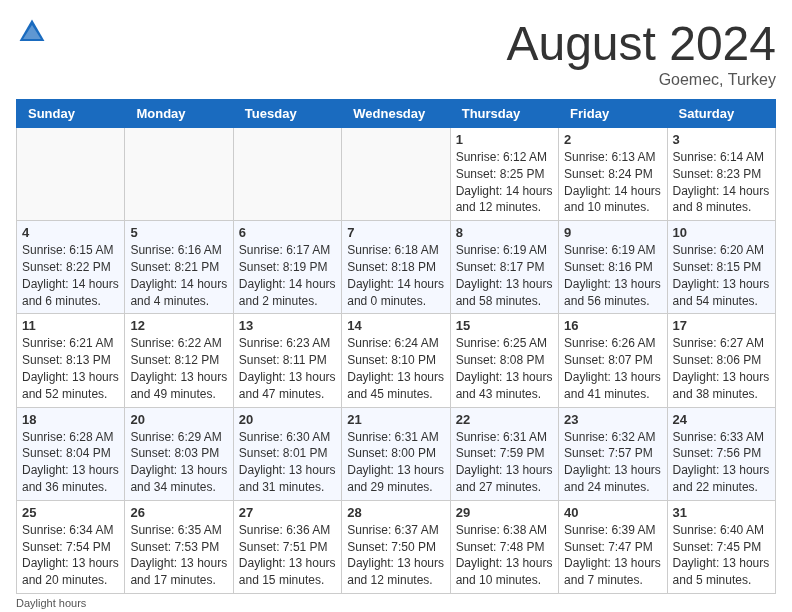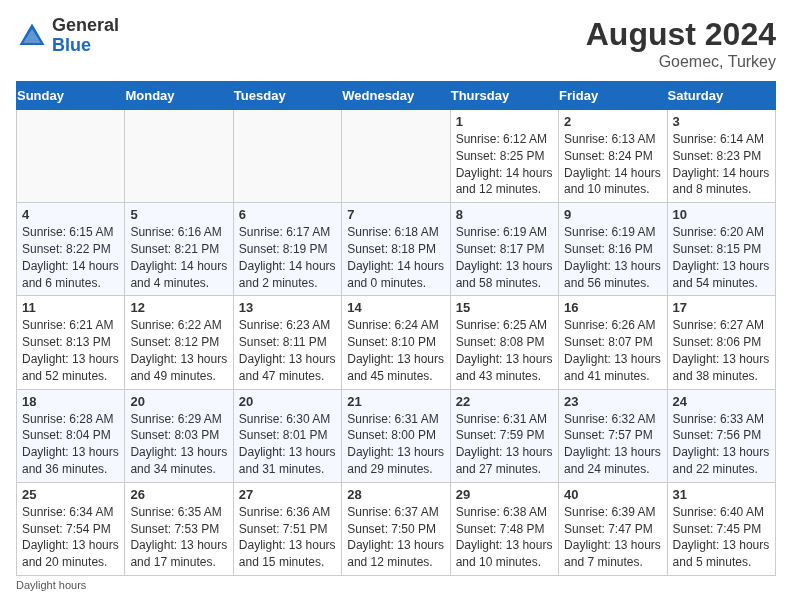--- a/index.html
+++ b/index.html
@@ -37,39 +37,39 @@
       color: #1a6bbf;
     }
     .logo-icon {
       width: 32px;
       height: 32px;
     }
     .title-block {
       text-align: right;
     }
     .calendar-title {
-      font-size: 32px;
-      font-weight: 700;
+      font-size: 48px;
+      font-weight: 400;
       color: #333;
     }
     .calendar-subtitle {
       font-size: 16px;
       color: #555;
     }
     table {
       width: 100%;
       border-collapse: collapse;
       table-layout: fixed;
     }
     th {
       background-color: #1a6bbf;
       color: #fff;
       font-size: 13px;
       font-weight: bold;
-      padding: 6px 0;
+      padding: 6px 11px;
       text-align: left;
       border: 1px solid #1a6bbf;
     }
     td {
       vertical-align: top;
       border: 1px solid #ccc;
       padding: 4px 5px;
       font-size: 10.5px;
       color: #333;
       background: #fff;
@@ -103,24 +103,20 @@
   </style>
 </head>
 <body>
 
 <div class="header">
   <div class="logo">
     <svg class="logo-icon" viewBox="0 0 36 36">
       <polygon points="18,4 32,28 4,28" fill="#1a6bbf"></polygon>
       <polygon points="18,10 28,26 8,26" fill="#fff" opacity="0.3"></polygon>
     </svg>
-    <div class="logo-text">
-      <span class="logo-general">General</span>
-      <span class="logo-blue">Blue</span>
-    </div>
   </div>
   <div class="title-block">
     <div class="calendar-title">August 2024</div>
     <div class="calendar-subtitle">Goemec, Turkey</div>
   </div>
 </div>
 
 <table>
   <thead>
     <tr id="header-row">

